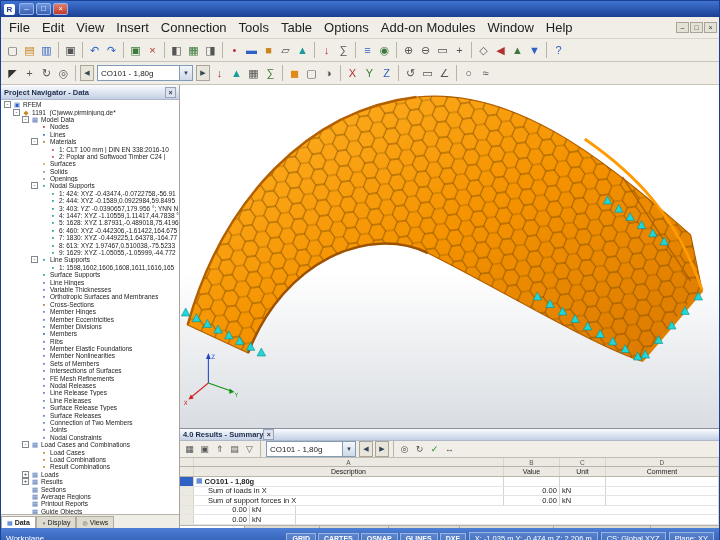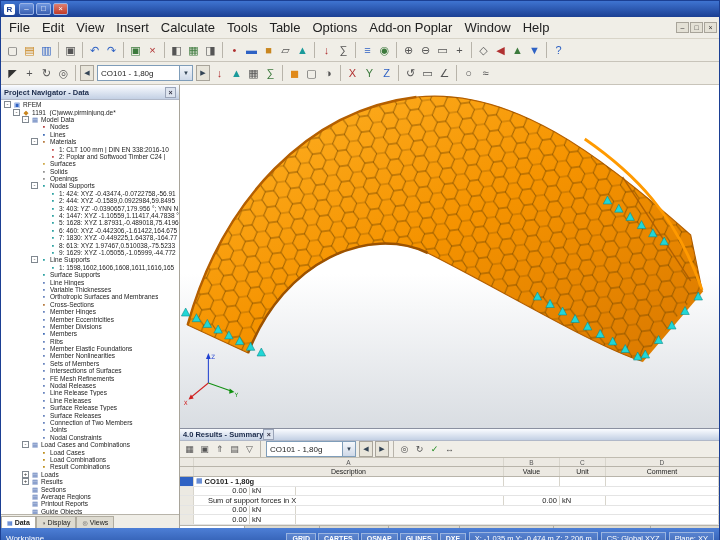--- a/index.html
+++ b/index.html
@@ -118,25 +118,25 @@
       <span class="win-btn close">×</span>
     </span>
   </div>
 
   <div class="menubar">
     <span id="menu-items" style="display:flex">
         <span class="menu-item">File</span>
         <span class="menu-item">Edit</span>
         <span class="menu-item">View</span>
         <span class="menu-item">Insert</span>
-        <span class="menu-item">Calculate</span>
+        <span class="menu-item">Connection</span>
         <span class="menu-item">Tools</span>
         <span class="menu-item">Table</span>
         <span class="menu-item">Options</span>
-        <span class="menu-item">Add-on Poplar</span>
+        <span class="menu-item">Add-on Modules</span>
         <span class="menu-item">Window</span>
         <span class="menu-item">Help</span>
       </span>
     <span class="menu-spacer"></span>
     <span class="mdi-btn">–</span>
     <span class="mdi-btn">□</span>
     <span class="mdi-btn">×</span>
   </div>
 
   <div class="toolbar" id="tb1">
@@ -643,20 +643,23 @@
               <span class="cell c-desc">
                 <span class="grp-glyph">▦</span>
                 <span>CO101 - 1,80g</span>
               </span>
               <span class="cell c-val"></span>
               <span class="cell c-unit"></span>
               <span class="cell c-com"></span>
             </div>
             <div class="t-row">
               <span class="cell c-gut"></span>
+              <span class="cell c-desc indent">
+                <span>Sum of loads in X</span>
+              </span>
               <span class="cell c-val">0.00</span>
               <span class="cell c-unit">kN</span>
               <span class="cell c-com"></span>
             </div>
             <div class="t-row">
               <span class="cell c-gut"></span>
               <span class="cell c-desc indent">
                 <span>Sum of support forces in X</span>
               </span>
               <span class="cell c-val">0.00</span>

